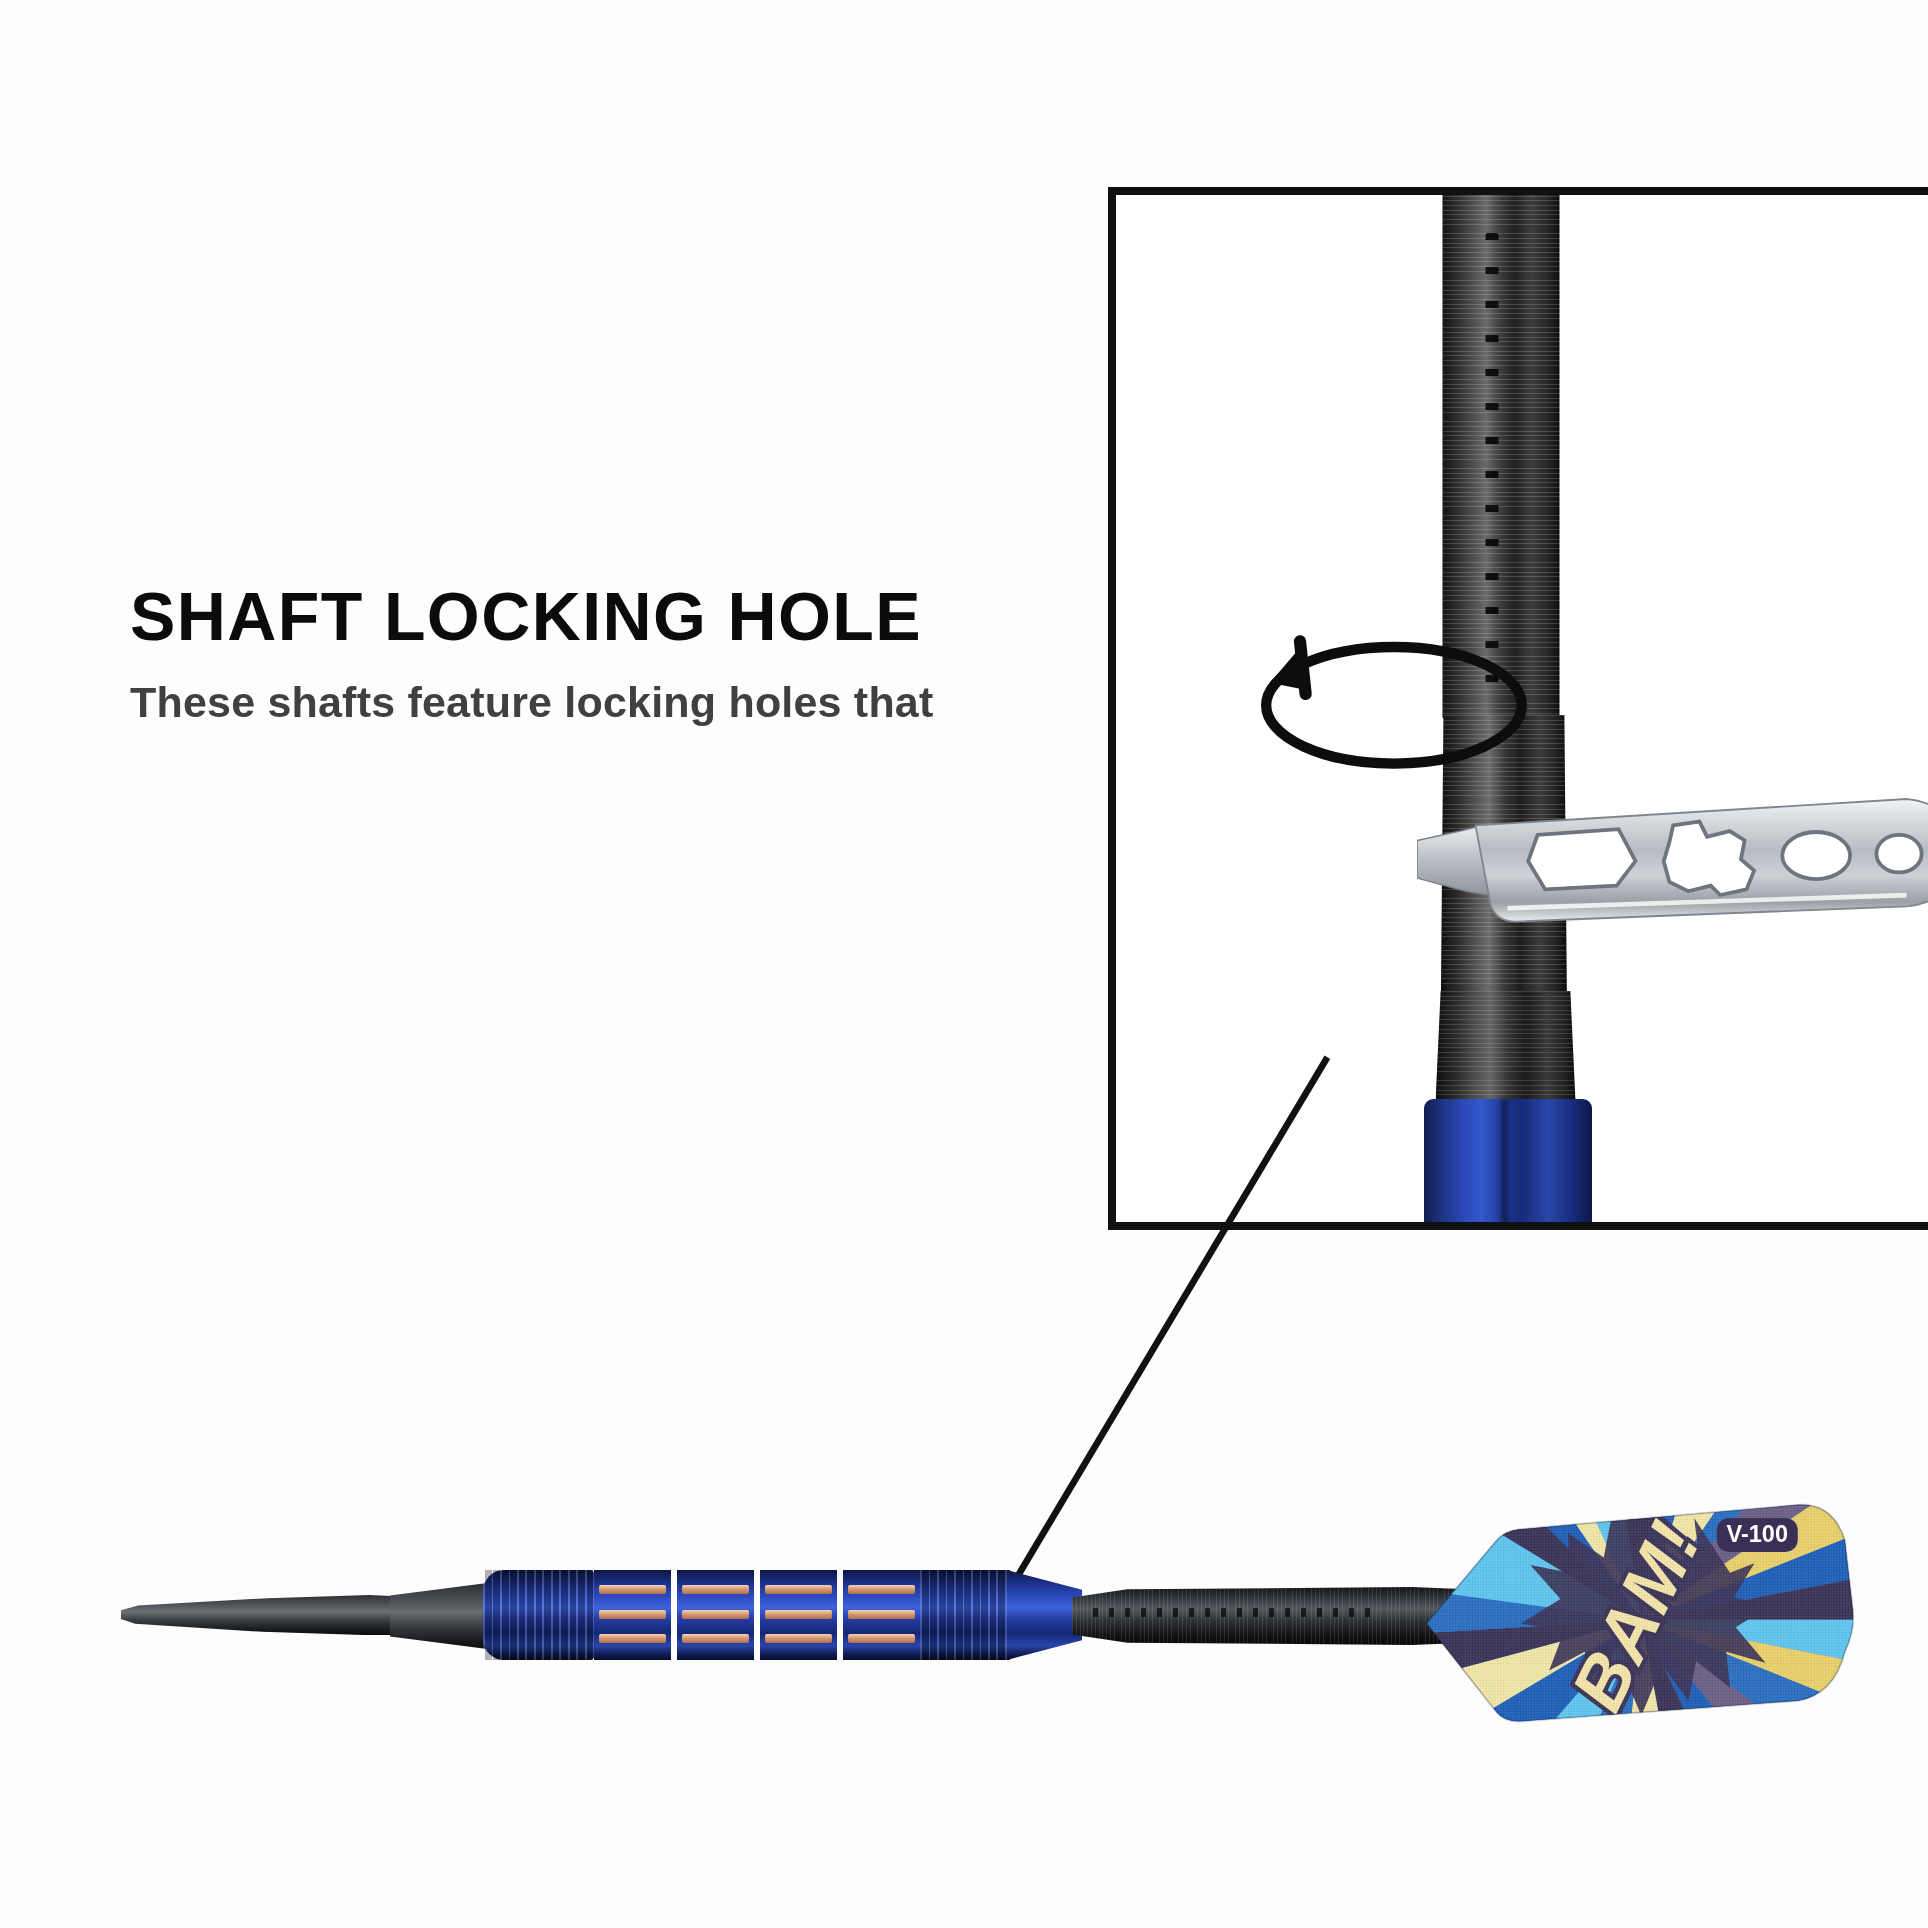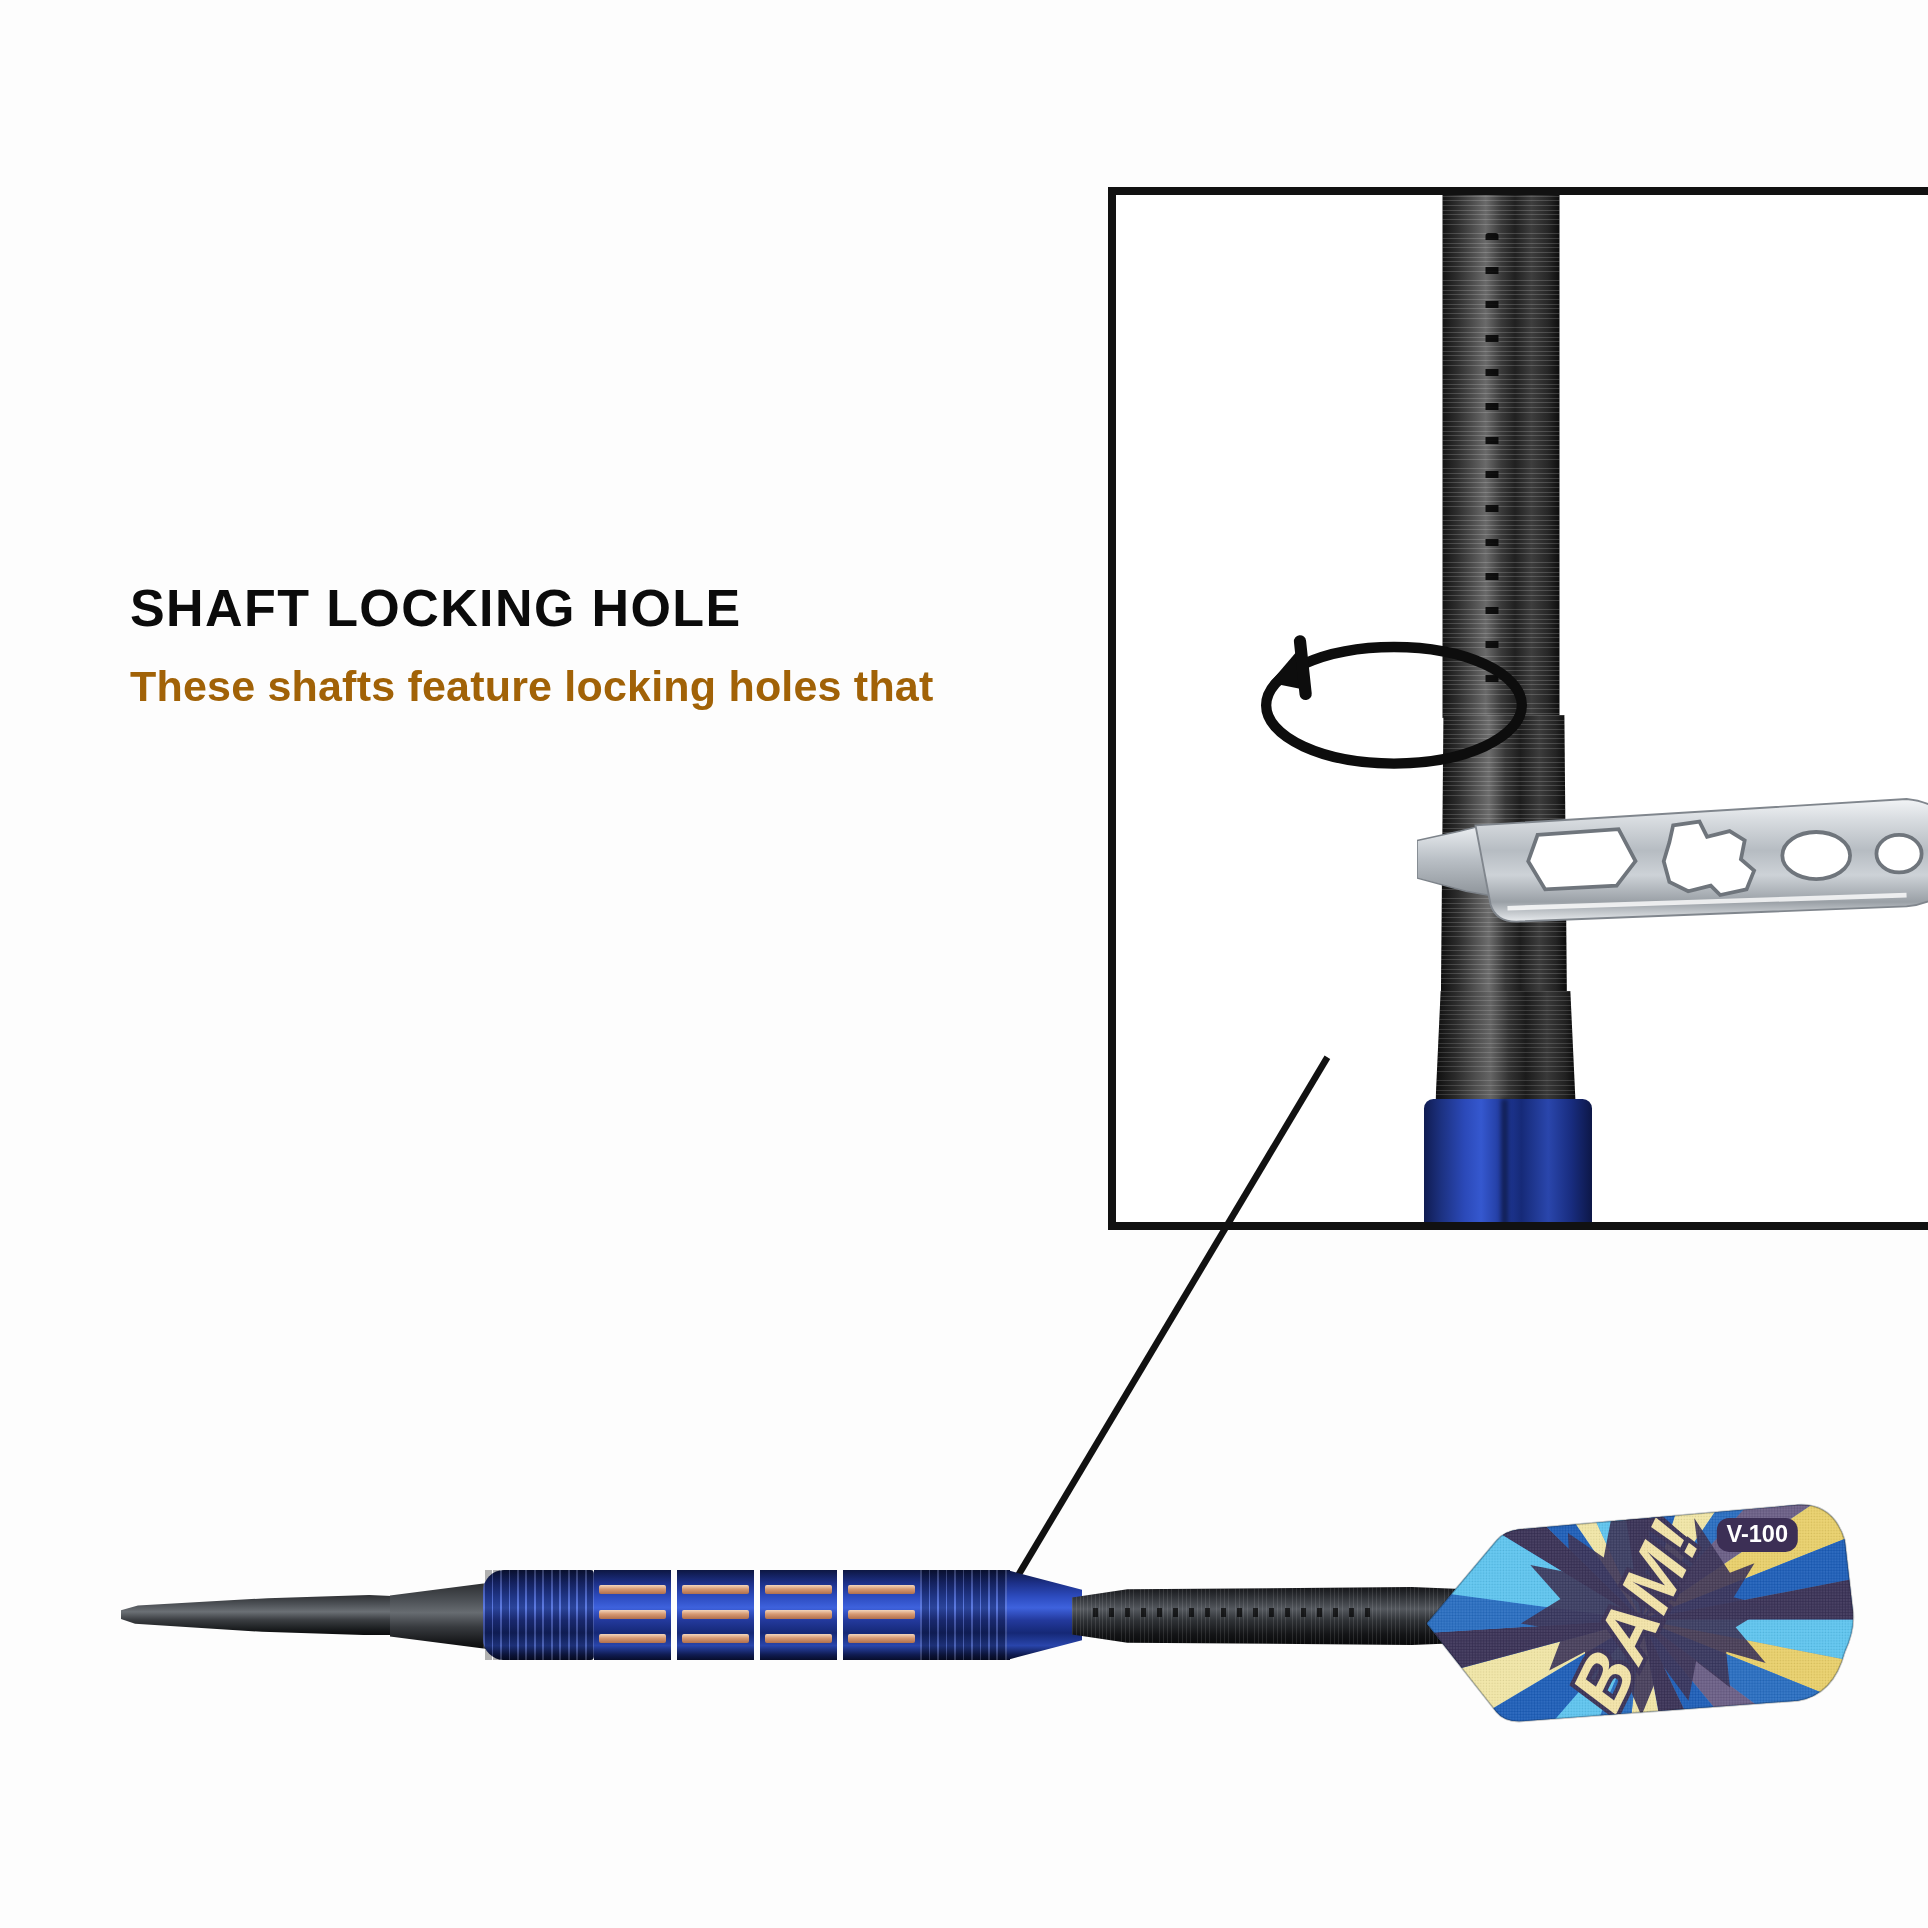--- a/index.html
+++ b/index.html
@@ -24,33 +24,33 @@
   }
 
   
   #text-block {
     position: absolute;
     left: 130px;
     top: 582px;
     width: 923px;
   }
   #headline {
-    font-size: 52px;
+    font-size: 68px;
     font-weight: 700;
     letter-spacing: 1.4px;
     color: #0b0b0b;
     line-height: 1.0;
     margin: 0 0 24.5px 0;
     white-space: nowrap;
     font-stretch: condensed;
   }
   #body-copy {
     font-size: 43px;
     font-weight: 700;
-    color: #a16207;
+    color: #404040;
     line-height: 1.30;
     margin: 0;
     letter-spacing: 0.2px;
     width: 885px;
   }
   #body-copy .ln { display: block; white-space: nowrap; }
 
   
   #inset-panel {
     position: absolute;

